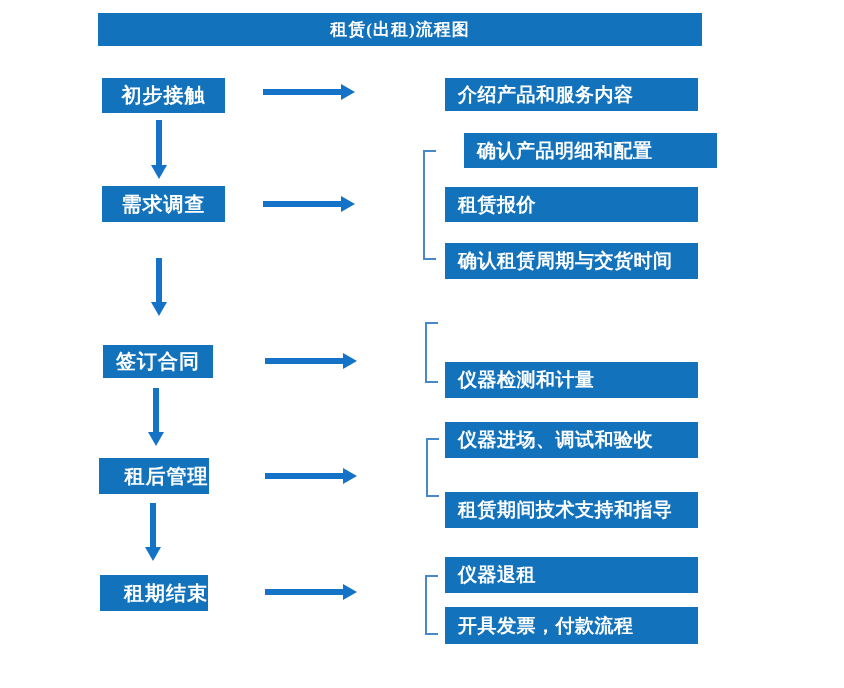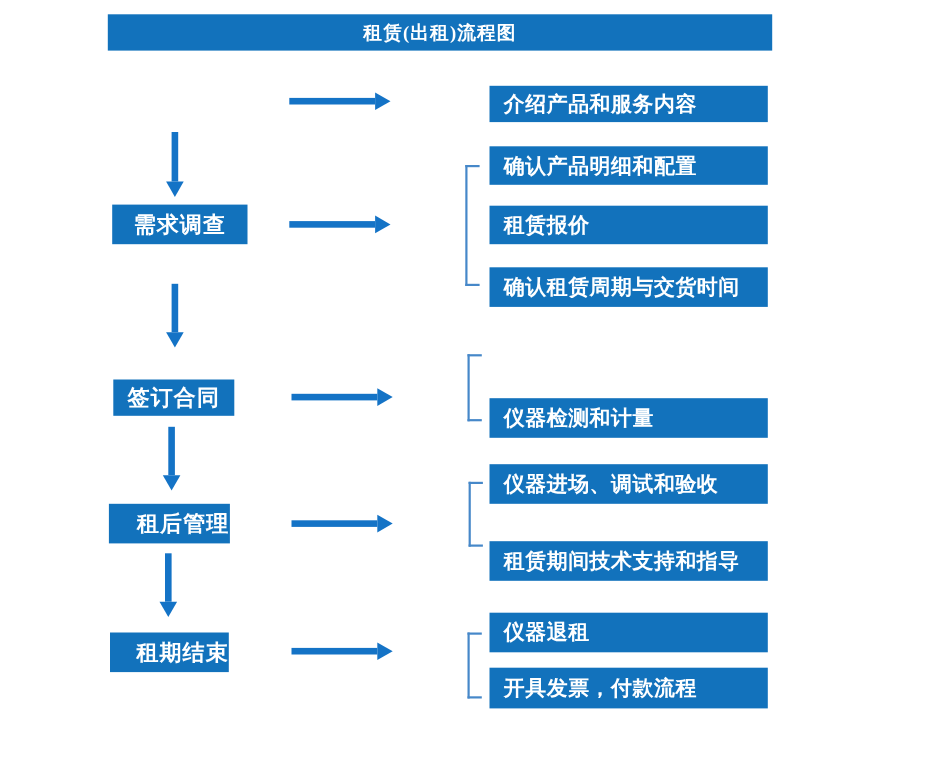--- a/index.html
+++ b/index.html
@@ -58,21 +58,21 @@
     background: var(--primary);
     color: var(--text-on-primary);
     font-size: 19px;
     font-weight: bold;
     display: flex;
     align-items: center;
     padding-left: 13px;
     letter-spacing: 0.5px;
   }
   .d1  { top: 78px;  height: 33px; }
-  .d2  { top: 133px; height: 35px; }
+  .d2  { top: 133px; height: 35px; margin-left: 19px; }
   .d3  { top: 187px; height: 35px; }
   .d4  { top: 243px; height: 36px; }
   .d5  { top: 312px; height: 36px; }
   .d6  { top: 362px; height: 36px; }
   .d7  { top: 422px; height: 36px; }
   .d8  { top: 492px; height: 36px; }
   .d9  { top: 557px; height: 36px; }
   .d10 { top: 607px; height: 37px; }
 
   .h-arrow {
@@ -130,20 +130,21 @@
   .br3 { left: 426px; top: 438px; height: 59px; }
   .br4 { left: 425px; top: 575px; height: 60px; }
 </style>
 </head>
 <body>
 
 <div class="canvas">
 
   <div class="title-bar">租赁(出租)流程图</div>
 
+  <div class="step s1">初步接触</div>
   <div class="step s2">需求调查</div>
   <div class="step s3">签订合同</div>
   <div class="step s4">租后管理</div>
   <div class="step s5">租期结束</div>
 
   <div class="v-arrow va1"></div>
   <div class="v-arrow va2"></div>
   <div class="v-arrow va3"></div>
   <div class="v-arrow va4"></div>
 

